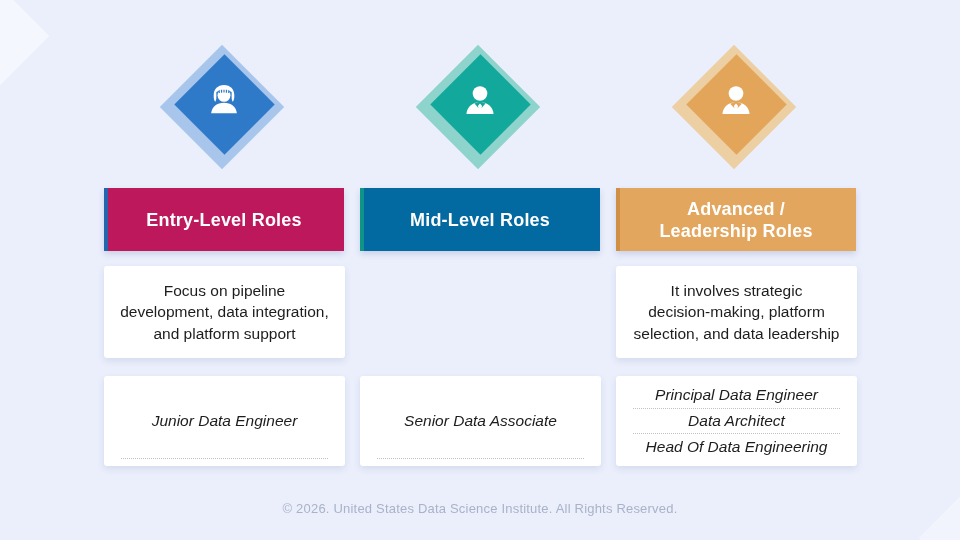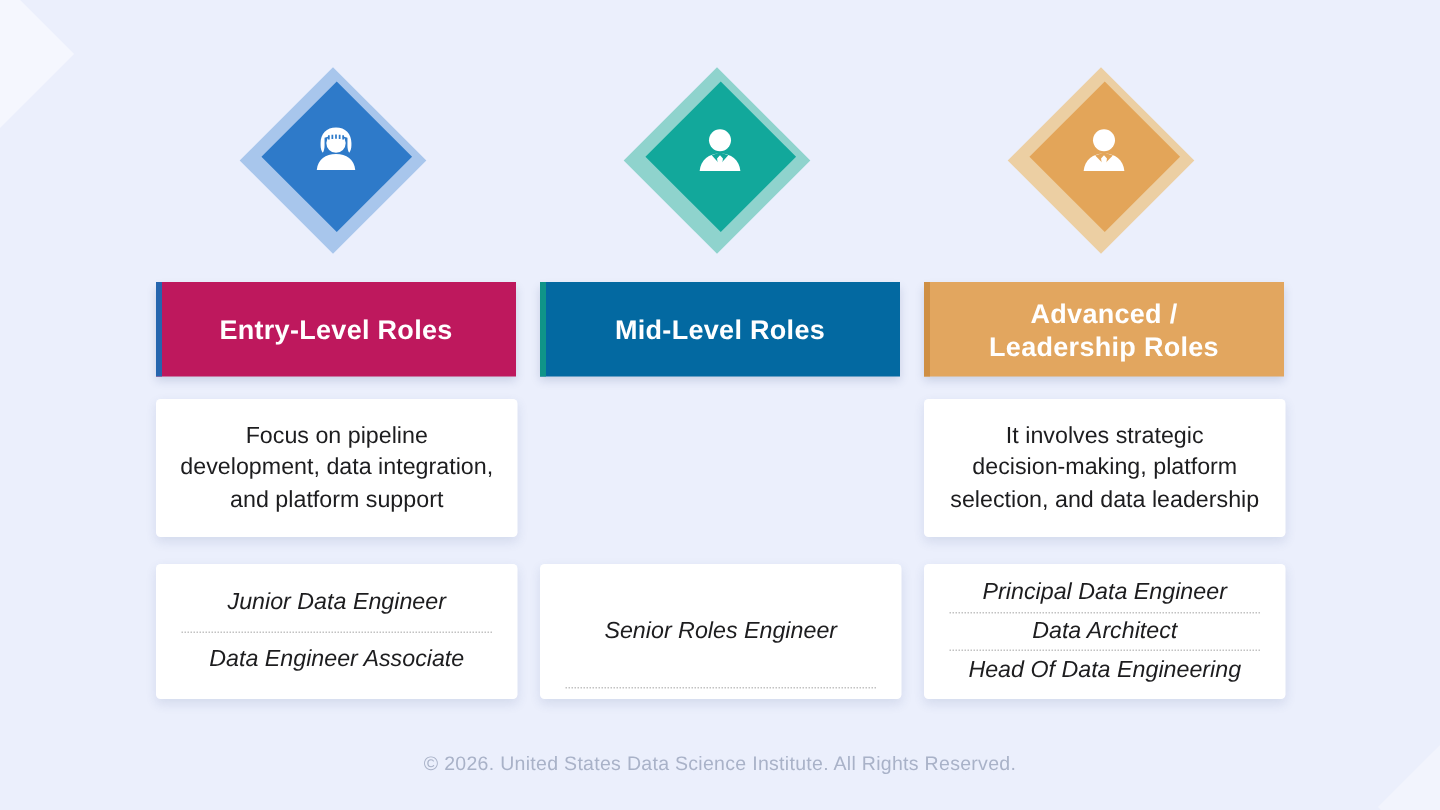--- a/index.html
+++ b/index.html
@@ -93,40 +93,39 @@
     <span class="title">Entry-Level Roles</span>
   </div>
   <div class="card desc-card">
     <p class="desc-text">Focus on pipeline
 development, data integration,
 and platform support</p>
   </div>
   <div class="card jobs-card">
     <div class="job">Junior Data Engineer</div>
     <div class="job-divider"></div>
-    <div class="job">Data Engineer Associate</div>
   </div>
 </div>
 
 <div class="column col-1">
   <div class="diamond-wrap">
     <div class="diamond outer c1-outer"></div>
     <div class="diamond inner c1-inner"></div>
     <svg class="person-svg" viewBox="0 0 64 64" width="47" height="47">
       <circle cx="32" cy="19" r="10" fill="#ffffff"></circle>
       <path d="M13.5 47 C14.5 36.5 22 31 32 31 C42 31 49.5 36.5 50.5 47 Z" fill="#ffffff"></path>
       <path d="M32 30 L24.5 32.5 L32 41 L39.5 32.5 Z" fill="#12a89b"></path>
       <path d="M32 32.5 L29.3 35.5 L30.8 45.8 L33.2 45.8 L34.7 35.5 Z" fill="#ffffff"></path>
     </svg>
   </div>
   <div class="header h1">
     <span class="title">Mid-Level Roles</span>
   </div>
   <div class="card jobs-card">
-    <div class="job">Senior Roles Engineer</div>
+    <div class="job">Senior Data Associate</div>
     <div class="job-divider"></div>
   </div>
 </div>
 
 <div class="column col-2">
   <div class="diamond-wrap">
     <div class="diamond outer c2-outer"></div>
     <div class="diamond inner c2-inner"></div>
     <svg class="person-svg" viewBox="0 0 64 64" width="47" height="47">
       <circle cx="32" cy="19" r="10" fill="#ffffff"></circle>

